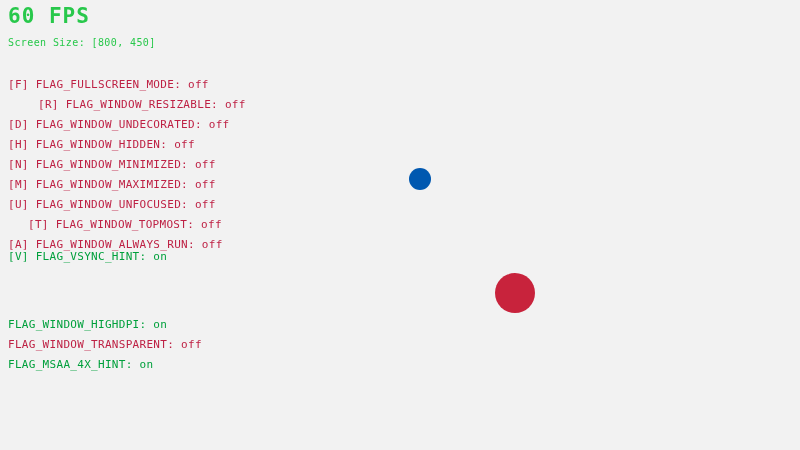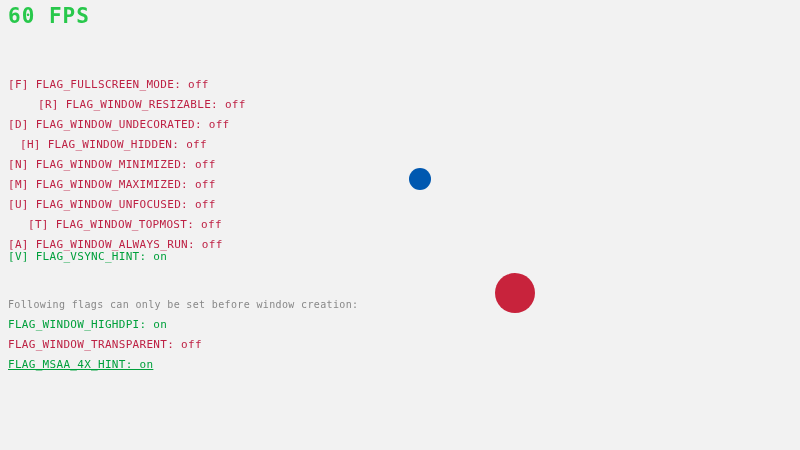--- a/index.html
+++ b/index.html
@@ -69,21 +69,21 @@
     letter-spacing: 0.3px;
     font-family: "DejaVu Sans Mono", monospace;
     white-space: pre;
   }
   .flag-line.off { color: #be2144; }
   .flag-line.on  { color: #00a03c; }
 
   #list-after  .flag-line:nth-child(1)  { top: 78px;  }
   #list-after  .flag-line:nth-child(2)  { top: 98px; margin-left: 30px;  }
   #list-after  .flag-line:nth-child(3)  { top: 118px; }
-  #list-after  .flag-line:nth-child(4)  { top: 138px; margin-left: 12px; }
+  #list-after  .flag-line:nth-child(4)  { top: 138px; }
   #list-after  .flag-line:nth-child(5)  { top: 158px; }
   #list-after  .flag-line:nth-child(6)  { top: 178px; }
   #list-after  .flag-line:nth-child(7)  { top: 198px; }
   #list-after  .flag-line:nth-child(8)  { top: 218px; }
   #list-after  .flag-line:nth-child(9)  { top: 238px; }
   #list-after  .flag-line:nth-child(10) { top: 250px; }
 
   #list-before .flag-line:nth-child(1)  { top: 318px; }
   #list-before .flag-line:nth-child(2)  { top: 338px; }
   #list-before .flag-line:nth-child(3)  { top: 358px; }
@@ -94,39 +94,39 @@
     border-radius: 50%;
   }
 </style>
 </head>
 <body style="background: rgb(242, 242, 242);">
 
 <div id="stage" style="background: rgb(242, 242, 242);">
 
   <div class="fps" style="color: rgb(40, 200, 75);">60 FPS</div>
 
+  <div class="screen-size" style="color: rgb(40, 200, 75);">Screen Size: [800, 450]</div>
 
 
   <div id="list-after">
     <div class="flag-line off" style="color: rgb(190, 33, 68);">[F] FLAG_FULLSCREEN_MODE: off</div>
     <div class="flag-line off" style="color: rgb(190, 33, 68);">[R] FLAG_WINDOW_RESIZABLE: off</div>
     <div class="flag-line off" style="color: rgb(190, 33, 68);">[D] FLAG_WINDOW_UNDECORATED: off</div>
     <div class="flag-line off" style="color: rgb(190, 33, 68);">[H] FLAG_WINDOW_HIDDEN: off</div>
     <div class="flag-line off" style="color: rgb(190, 33, 68);">[N] FLAG_WINDOW_MINIMIZED: off</div>
     <div class="flag-line off" style="color: rgb(190, 33, 68);">[M] FLAG_WINDOW_MAXIMIZED: off</div>
     <div class="flag-line off" style="color: rgb(190, 33, 68);">[U] FLAG_WINDOW_UNFOCUSED: off</div>
     <div class="flag-line off" style="color: rgb(190, 33, 68); margin-left: 20px;">[T] FLAG_WINDOW_TOPMOST: off</div>
     <div class="flag-line off" style="color: rgb(190, 33, 68);">[A] FLAG_WINDOW_ALWAYS_RUN: off</div>
     <div class="flag-line on" style="color: rgb(0, 160, 60);">[V] FLAG_VSYNC_HINT: on</div>
   </div>
 
-  <div class="section-header" id="hdr-before" style="color: rgb(136, 136, 136);">Following flags can only be set before window creation:</div>
 
   <div id="list-before">
     <div class="flag-line on" style="color: rgb(0, 160, 60);">FLAG_WINDOW_HIGHDPI: on</div>
     <div class="flag-line off" style="color: rgb(190, 33, 68);">FLAG_WINDOW_TRANSPARENT: off</div>
-    <div class="flag-line on" style="color: rgb(0, 160, 60); text-decoration: underline;">FLAG_MSAA_4X_HINT: on</div>
+    <div class="flag-line on" style="color: rgb(0, 160, 60);">FLAG_MSAA_4X_HINT: on</div>
   </div>
 
   <div class="ball" id="ball-blue" style="left: 409px; top: 168px; width: 22px; height: 22px; background: rgb(0, 88, 176);"></div>
   <div class="ball" id="ball-red" style="left: 495px; top: 273px; width: 40px; height: 40px; background: rgb(200, 35, 60);"></div>
 
 </div>
 
 </body></html>

